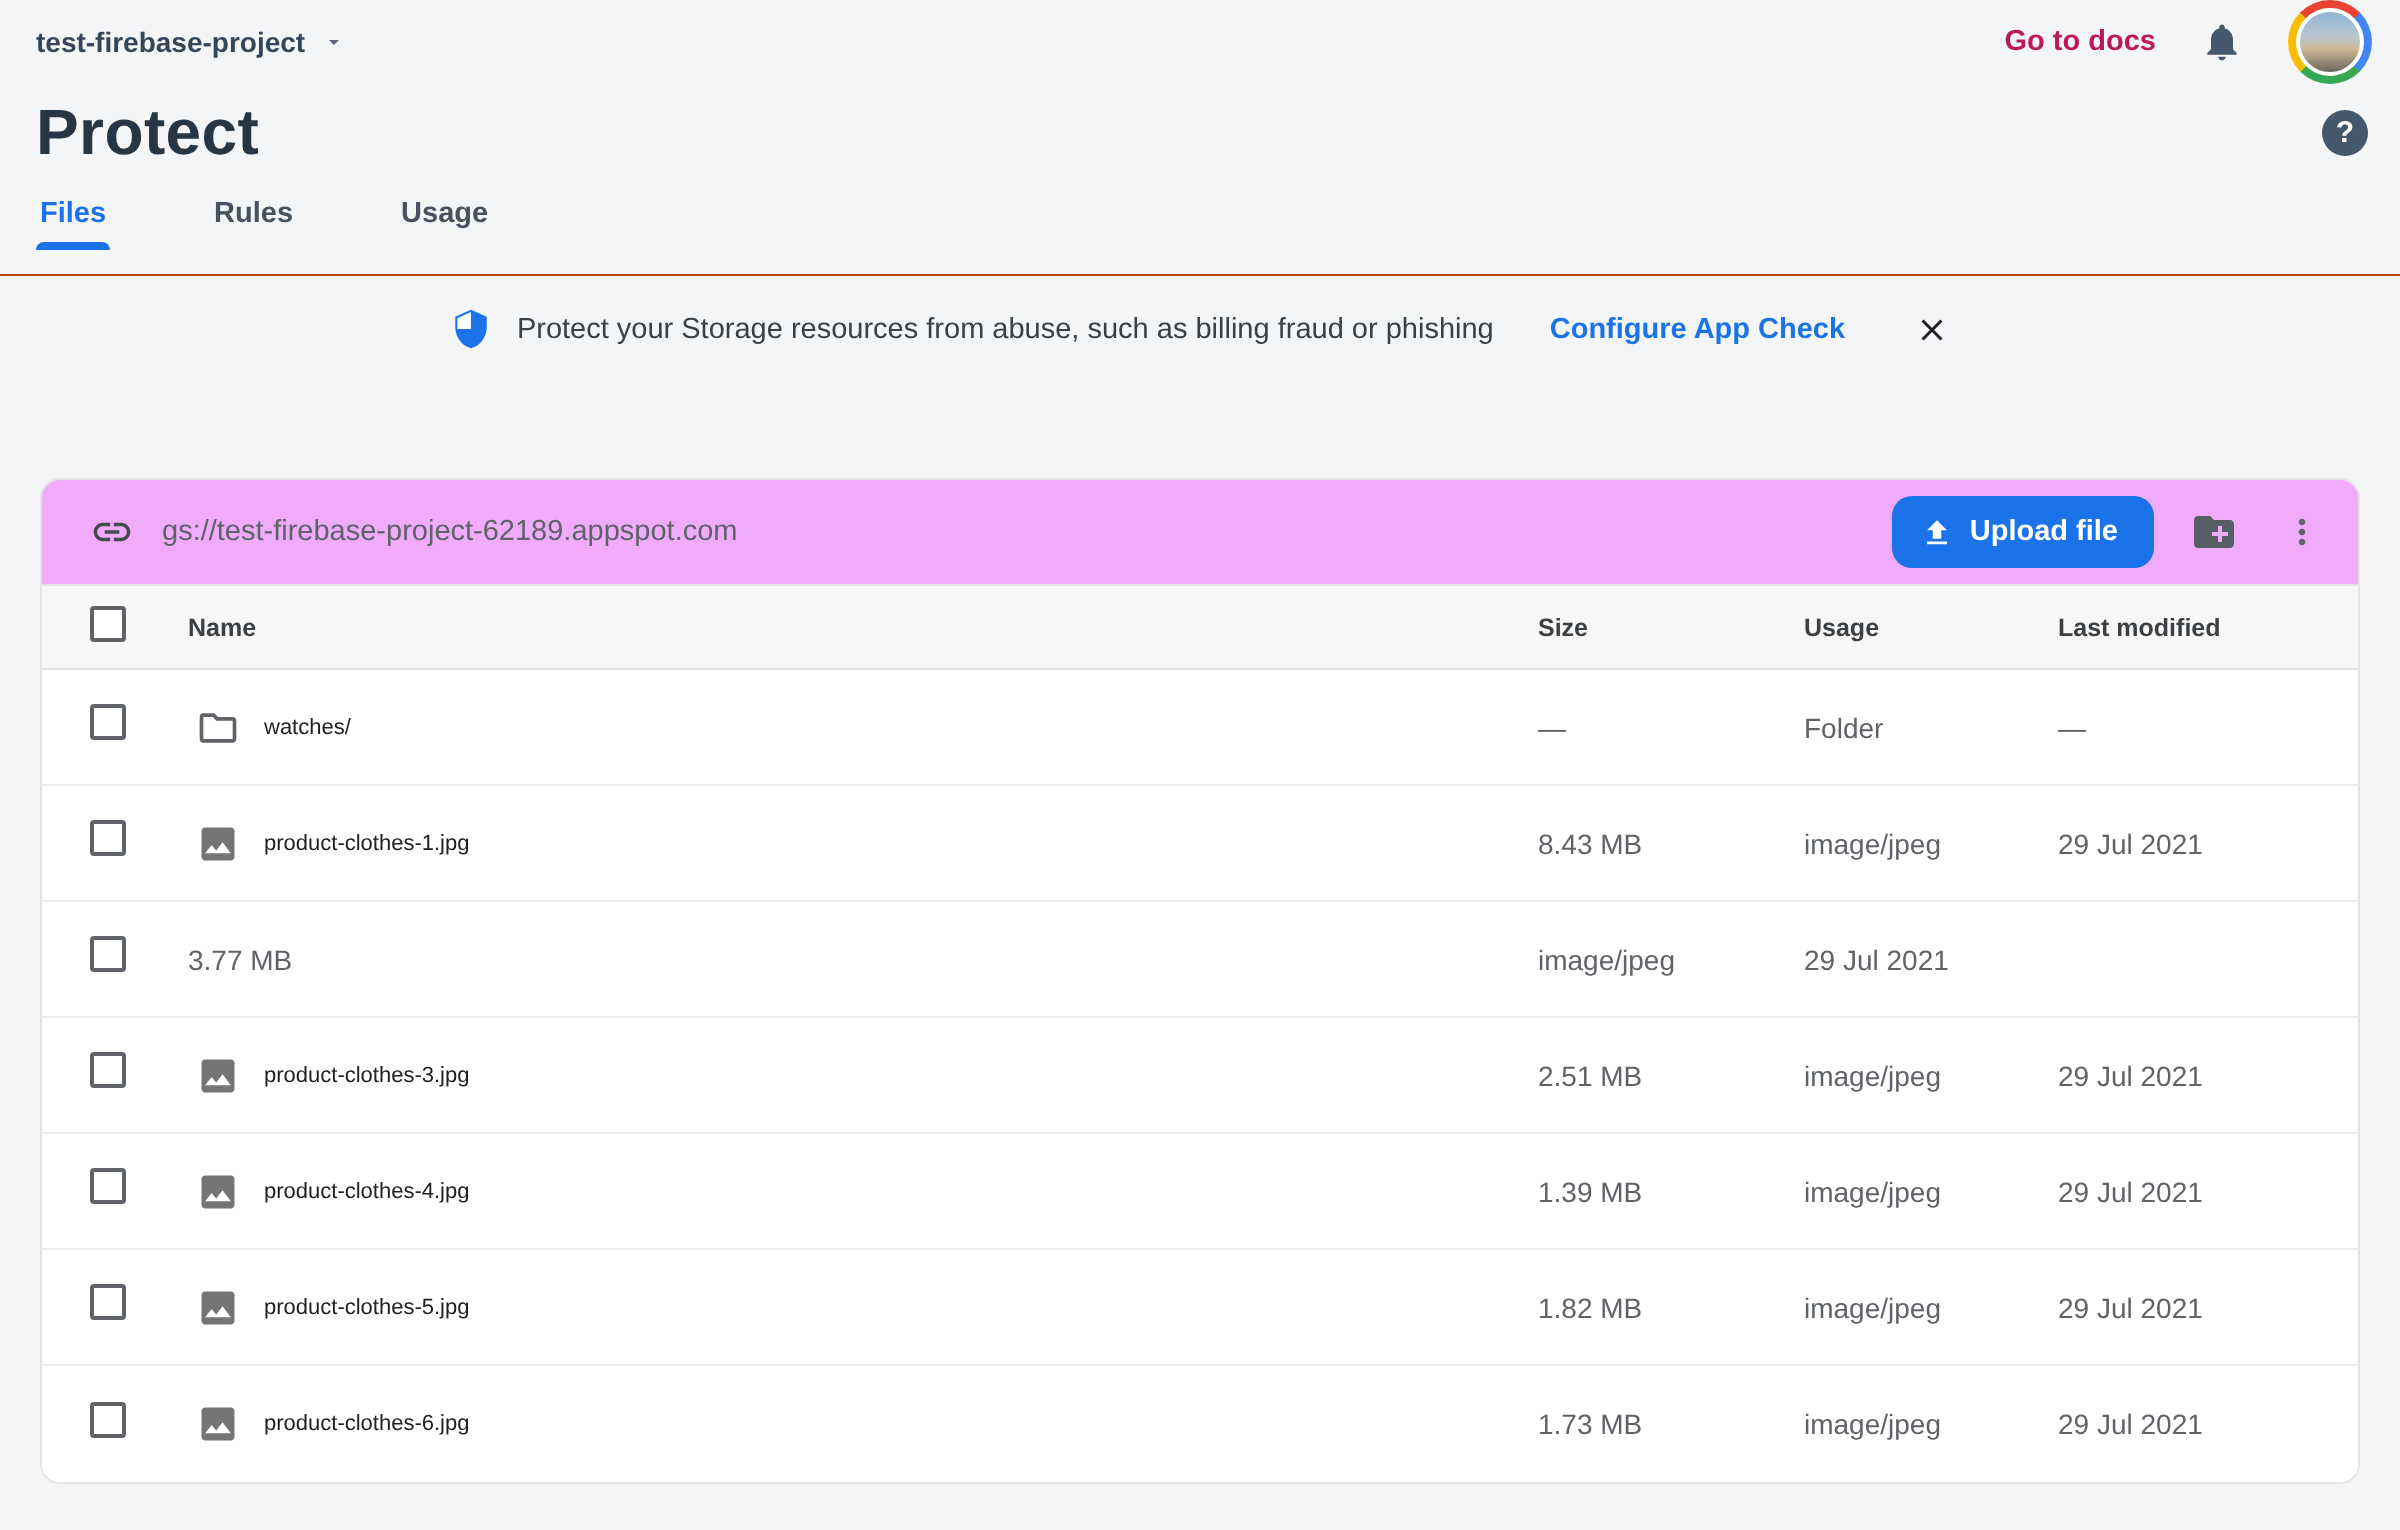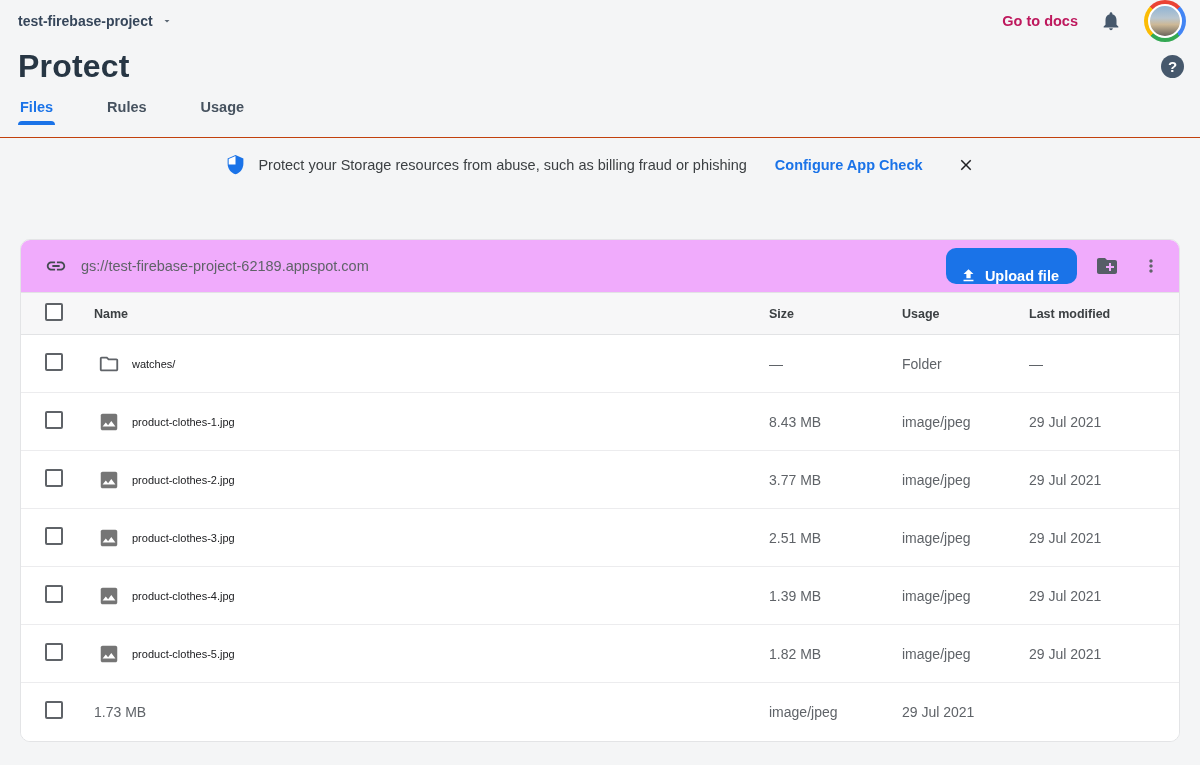--- a/index.html
+++ b/index.html
@@ -62,21 +62,21 @@
     overflow:hidden;
   }
   .toolbar {
     height:52px; display:flex; align-items:center;
     padding:0 14px 0 24px; background:#f0abfc;
   }
   .bucket-link-icon { display:flex; margin-right:14px; }
   .bucket-url { font-size:14.5px; color:#5f6368; }
   .toolbar-actions { margin-left:auto; display:flex; align-items:center; gap:14px; }
   .upload-btn {
-    display:flex; align-items:flex-end; gap:8px;
+    display:flex; align-items:center; gap:8px;
     background:#1a73e8; color:#fff; border:none; cursor:pointer;
     font-family:inherit; font-size:14.5px; font-weight:700;
     height:36px; padding:0 18px 0 14px; border-radius:10px;
   }
   .icon-btn { background:none; border:none; cursor:pointer; display:flex; padding:4px; }
   
   .grid-row {
     display:grid;
     grid-template-columns:73px 1fr 133px 127px 150px;
     align-items:center;
@@ -219,30 +219,20 @@
       </span>
       <span class="file-name">product-clothes-1.jpg</span>
     </div>
     <div class="meta">8.43 MB</div>
     <div class="meta">image/jpeg</div>
     <div class="meta">29 Jul 2021</div>
   </div>
 
   <div class="grid-row row">
     <div class="cb-cell"><span class="checkbox"></span></div>
-    <div class="name-cell">
-
-      <span class="file-icon" style="display: flex;">
-        <svg width="22" height="22" viewBox="0 0 24 24">
-              <path fill="#757575" d="M21 19V5c0-1.1-.9-2-2-2H5c-1.1 0-2 .9-2 2v14c0 1.1.9 2 2 2h14c1.1 0 2-.9 2-2z"></path>
-              <path fill="#fff" d="M8.5 12.5l2.5 3.01L14.5 11l4.5 6H5l3.5-4.5z"></path>
-            </svg>
-      </span>
-      <span class="file-name">product-clothes-2.jpg</span>
-    </div>
     <div class="meta">3.77 MB</div>
     <div class="meta">image/jpeg</div>
     <div class="meta">29 Jul 2021</div>
   </div>
 
   <div class="grid-row row">
     <div class="cb-cell"><span class="checkbox"></span></div>
     <div class="name-cell">
 
       <span class="file-icon" style="display: flex;">
@@ -287,18 +277,28 @@
       </span>
       <span class="file-name">product-clothes-5.jpg</span>
     </div>
     <div class="meta">1.82 MB</div>
     <div class="meta">image/jpeg</div>
     <div class="meta">29 Jul 2021</div>
   </div>
 
   <div class="grid-row row">
     <div class="cb-cell"><span class="checkbox"></span></div>
+    <div class="name-cell">
+
+      <span class="file-icon" style="display: flex;">
+        <svg width="22" height="22" viewBox="0 0 24 24">
+              <path fill="#757575" d="M21 19V5c0-1.1-.9-2-2-2H5c-1.1 0-2 .9-2 2v14c0 1.1.9 2 2 2h14c1.1 0 2-.9 2-2z"></path>
+              <path fill="#fff" d="M8.5 12.5l2.5 3.01L14.5 11l4.5 6H5l3.5-4.5z"></path>
+            </svg>
+      </span>
+      <span class="file-name">product-clothes-6.jpg</span>
+    </div>
     <div class="meta">1.73 MB</div>
     <div class="meta">image/jpeg</div>
     <div class="meta">29 Jul 2021</div>
   </div>
 </div>
 </div>
 
 </body></html>

